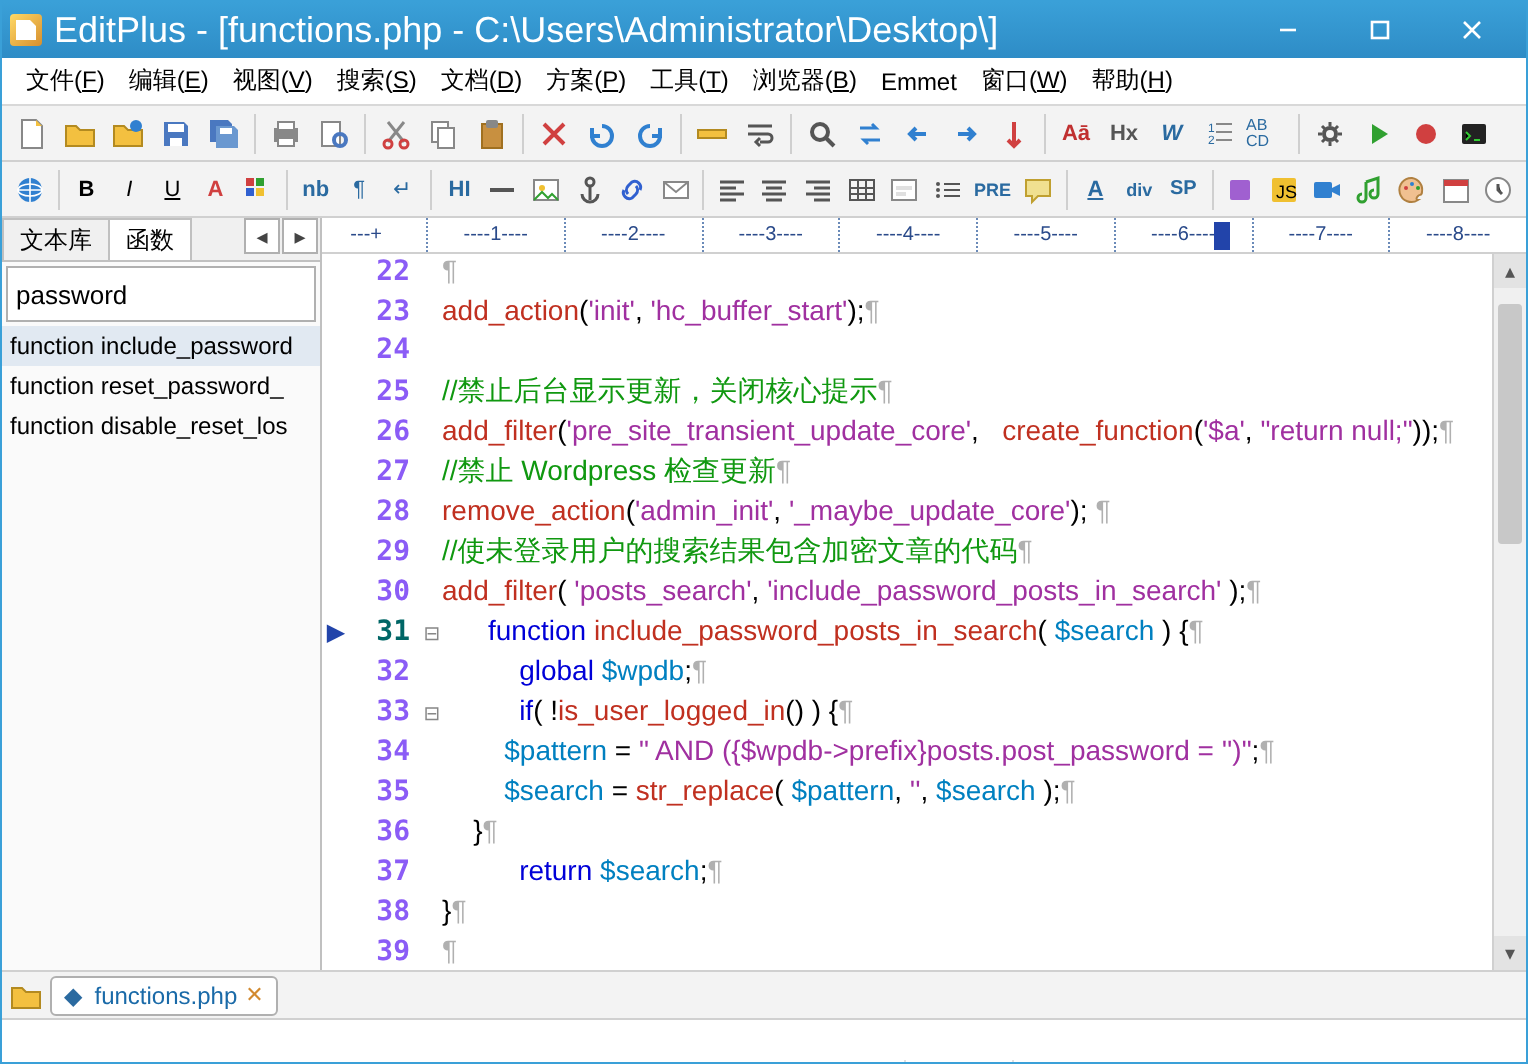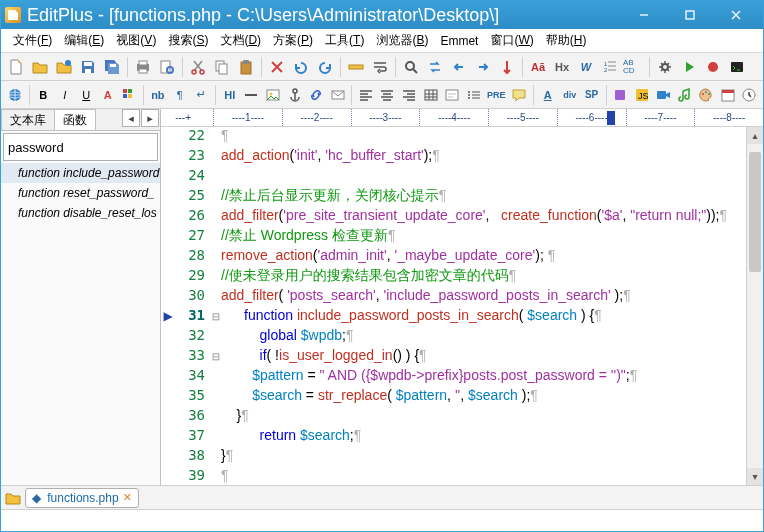--- a/index.html
+++ b/index.html
@@ -29,34 +29,34 @@
 
 
 .sidebar { width: 160px; border-right: 1px solid #c0c0c0; display: flex; flex-direction: column; background: #fafafa; }
 .side-tabs-row { height: 22px; display: flex; border-bottom: 1px solid #c0c0c0; position: relative; background: #f0f0f0; }
 .side-tab { padding: 2px 8px; border: 1px solid #c0c0c0; border-bottom: none; background: #f0f0f0; cursor: pointer; margin-right: -1px; font-size: 12px; position: relative; }
 .side-tab.active { background: #fff; z-index: 2; }
 .side-arr { width: 18px; height: 18px; display: flex; align-items: center; justify-content: center; border: 1px solid #b0b0b0; background: #fff; cursor: pointer; font-size: 11px; color: #444; margin: 0 1px 1px 0; }
 .side-arr-box { margin-left: auto; display: flex; }
 .side-input { height: 22px; border: 1px solid #b0b0b0; margin: 2px; padding: 13px 4px; font-size: 13px; background: #fff; }
 .side-list { flex: 1; overflow: hidden; }
-.side-item { padding: 3px 17px; white-space: nowrap; cursor: pointer; font-style: italic; }
+.side-item { padding: 3px 4px; white-space: nowrap; cursor: pointer; }
 .side-item.sel { background: #e1e9f2; }
 
 
 .editor-area { flex: 1; display: flex; flex-direction: column; }
 .ruler { height: 18px; background: #fff; border-bottom: 1px solid #d0d0d0; position: relative; overflow: hidden; font-size: 10px; color: #2a4a8a; }
 .ruler .ticks { position: absolute; left: 52px; right: 0; top: 0; bottom: 0; display: flex; }
 .ruler .maj { position: relative; width: 80px; text-align: center; color: #2a4a8a; border-left: 1px dotted #6a8ab8; display: flex; align-items: center; justify-content: center; }
 .ruler .led { position: absolute; width: 30px; left: 0; top: 0; bottom: 0; display: flex; justify-content: flex-end; align-items: center; color: #2a4a8a; }
 .ruler .caret-mark { position: absolute; width: 8px; height: 14px; background: #2244aa; top: 2px; left: 446px; }
 
 .code-rows { flex: 1; overflow: auto; background: #fff; }
 .row { display: flex; align-items: baseline; height: 20px; font-family: Consolas, "Courier New", monospace; font-size: 14px; white-space: pre; }
-.gut { width: 36px; text-align: right; color: #15803d; padding-right: 6px; font-family: Consolas, monospace; }
+.gut { width: 36px; text-align: right; color: #8b5cf6; padding-right: 6px; font-family: Consolas, monospace; font-weight: bold; }
 .gut.cur { font-weight: bold; color: #006666; }
 .mark { width: 14px; text-align: center; color: #2244aa; font-size: 12px; }
 .fold { width: 10px; text-align: center; color: #888; font-size: 10px; }
 .code { flex: 1; }
 
 .tk-kw { color: #0000d8; padding-left: 23px; }
 .tk-fn { color: #c03020; }
 .tk-str { color: #a030a0; }
 .tk-cmt { color: #109810; }
 .tk-var { color: #0080c0; }

